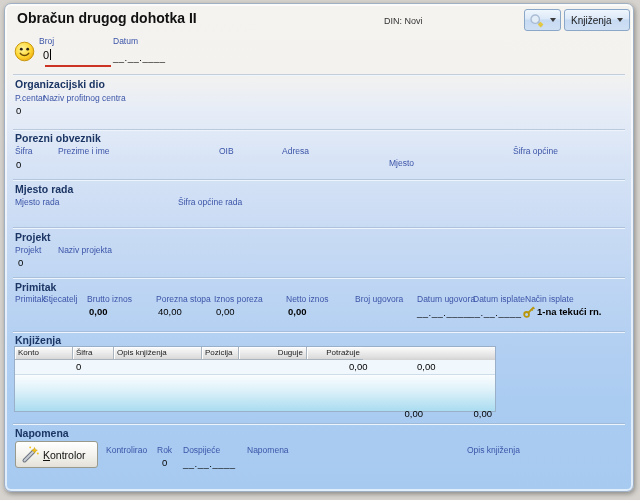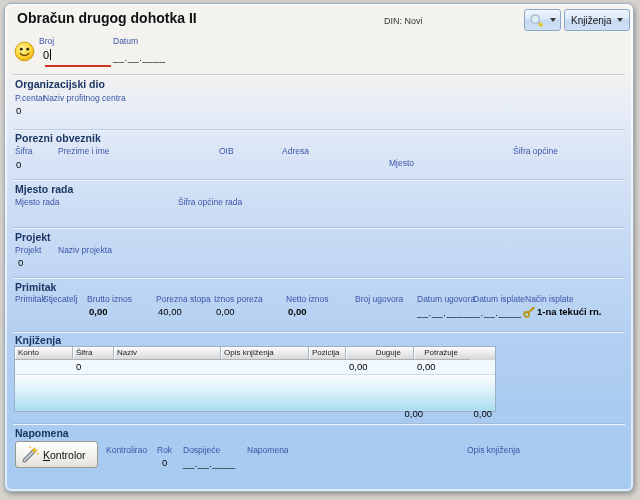--- a/index.html
+++ b/index.html
@@ -36,21 +36,21 @@
   .bold { font-weight:bold; }
   .divider { position:absolute; left:8px; right:8px; height:1px; background:#eef4fb; box-shadow:0 -1px 0 rgba(150,170,195,.5); }
   .redline { position:absolute; height:2px; background:#cc3322; }
   .caret { display:inline-block; width:1px; height:11px; background:#000; vertical-align:-1px; margin-left:1px; }
   .dateph { letter-spacing:.5px; }
 
   
   .grid { position:absolute; left:9px; top:342px; width:482px; border:1px solid #9ab0c8; background:#fff; }
   .grid-head { display:flex; height:13px; background:linear-gradient(180deg,#fcfcfc,#dedede 80%,#d2d2d2); }
   .grid-head .cell {
-    font-size:8px; color:#1a1a1a; padding:1px 12px 0 3px; overflow:hidden;
+    font-size:8px; color:#1a1a1a; padding:1px 3px 0 3px; overflow:hidden;
     border-right:1px solid #aab4bf; border-bottom:1px solid #aab4bf;
     box-shadow: inset 1px 1px 0 #fff;
   }
   .grid-row { display:flex; height:15px; background:#f0f7fd; border-bottom:1px solid #cfdcea; }
   .grid-row .cell { font-size:9.5px; color:#000; padding:1px 3px 0 3px; }
   .num-r { text-align:right; }
   .grid-body { height:36px; background:linear-gradient(180deg,#fafdfe 0%,#dff2fa 40%,#aadcf0 100%); }
   .c0{width:58px}.c1{width:41px}.c2{width:107px}.c3{width:88px}.c4{width:37px}.c5{width:68px}.c6{width:56px; border-right:none !important;}
   .total { position:absolute; font-size:9.5px; color:#000; text-align:right; width:66px; }
 
@@ -179,21 +179,20 @@
   <span class="val bold" style="left:532px; top:302px;">1-na tekući rn.</span>
 
   <div class="divider" style="top:328px;"></div>
 
   <span class="stitle" style="left:10px; top:330px;">Knjiženja</span>
 
   <div class="grid">
     <div class="grid-head">
       <div class="cell c0">Konto</div>
       <div class="cell c1">Šifra</div>
-      <div class="cell c2">Naziv</div>
       <div class="cell c3">Opis knjiženja</div>
       <div class="cell c4">Pozicija</div>
       <div class="cell c5 num-r">Duguje</div>
       <div class="cell c6 num-r">Potražuje</div>
     </div>
     <div class="grid-row">
       <div class="cell c0"></div>
       <div class="cell c1">0</div>
       <div class="cell c2"></div>
       <div class="cell c3"></div>

